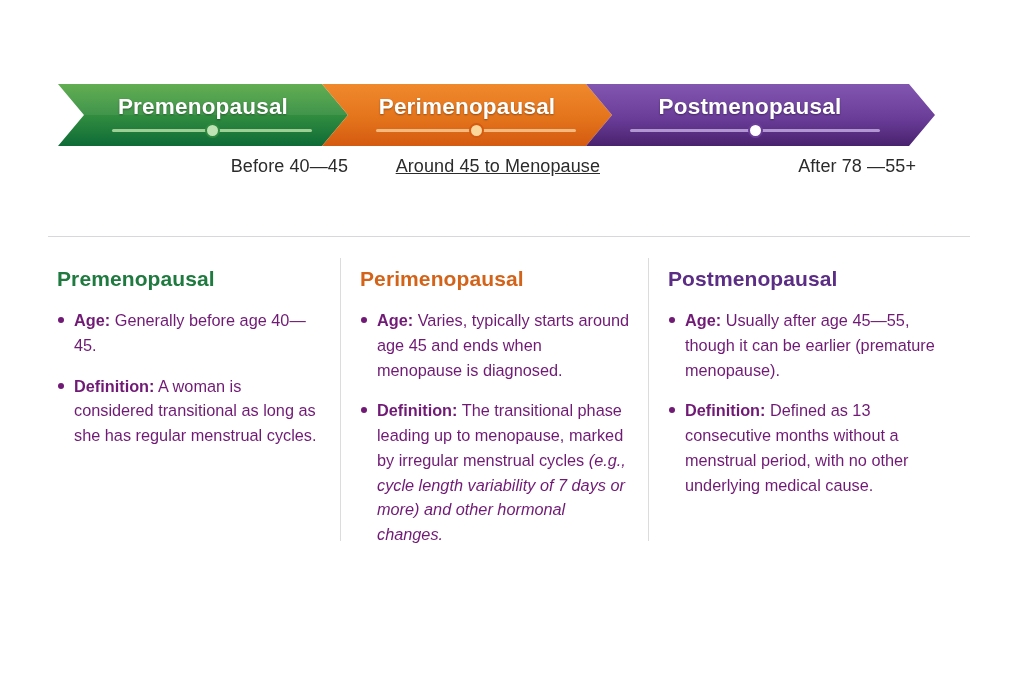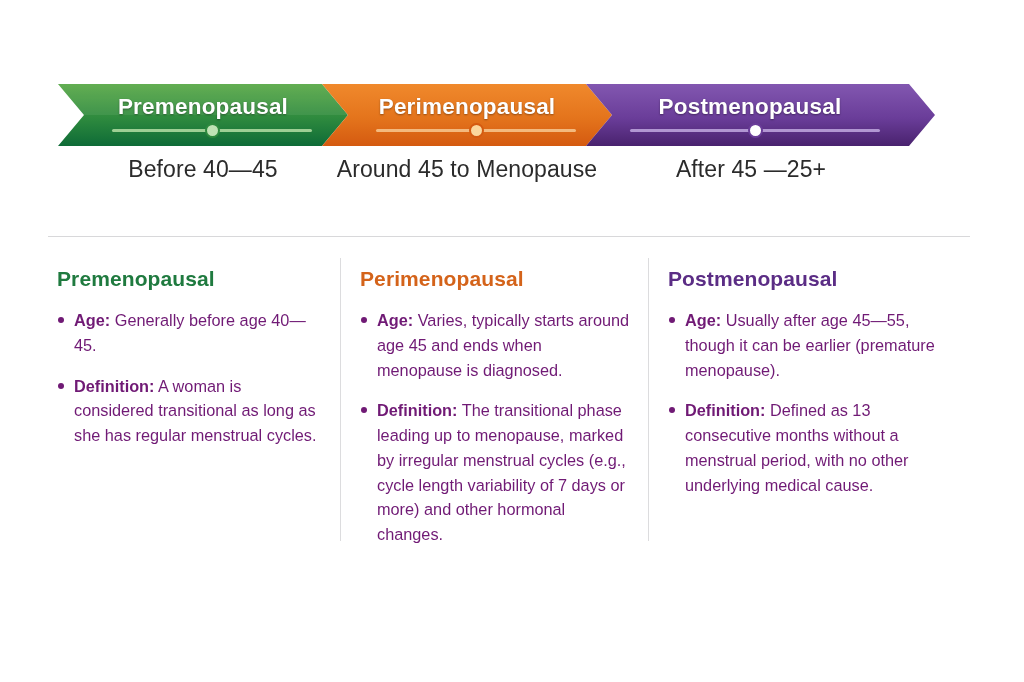--- a/index.html
+++ b/index.html
@@ -61,22 +61,22 @@
     top: 39px;
     width: 15px;
     height: 15px;
     border-radius: 50%;
     box-sizing: border-box;
   }
 
   .stage-caption {
     position: absolute;
     top: 156px;
-    text-align: center;
-    font-size: 23px;
+    text-align: right;
+    font-size: 18px;
     color: #2b2b2b;
     letter-spacing: 0.1px;
   }
 
   
   #hr-main {
     position: absolute;
     left: 48px;
     top: 236px;
     width: 922px;
@@ -123,20 +123,21 @@
     top: 9px;
     width: 6px;
     height: 6px;
     border-radius: 50%;
     background: currentColor;
   }
   .b-term {
     font-weight: bold;
   }
   .b-italic {
+    font-style: italic;
   }
 
   
   .c-green  { color: #1f7a3f; }
   .c-orange { color: #d4631a; }
   .c-purple { color: #5b2d85; }
   .bul-green  > li::before { background: #1f7a3f; }
   .bul-orange > li::before { background: #d4631a; }
   .bul-purple > li::before { background: #5b2d85; }
 </style>
@@ -188,22 +189,22 @@
         </linearGradient>
       </defs>
       <polygon points="0,0 323,0 349,31 323,62 0,62 26,31" fill="url(#gradPurple)"></polygon>
     </svg>
     <div class="band-label" style="padding-right:22px;">Postmenopausal</div>
     <div class="band-track" style="left:44px; width:250px; background:#b196d2;"></div>
     <div class="band-dot" style="left:162px; background:#ffffff; border:2px solid #6a3d99;"></div>
   </div>
 
   <div class="stage-caption" style="left:58px; width:290px;">Before 40—45</div>
-  <div class="stage-caption" style="left:322px; width:290px;">Around 45 to Menopause</div>
-  <div class="stage-caption" style="left:586px; width:330px;">After 45 —25+</div>
+  <div class="stage-caption" style="left:310px; width:290px;text-decoration:underline;">Around 45 to Menopause</div>
+  <div class="stage-caption" style="left:586px; width:330px;">After 78 —55+</div>
 </div>
 
 <div id="hr-main"></div>
 <div class="v-divider" style="left:340px;"></div>
 <div class="v-divider" style="left:648px;"></div>
 
 <div class="col" style="left:57px; width:268px;">
   <h2 class="col-title c-green">Premenopausal</h2>
   <ul class="bullets bul-green">
     <li>

